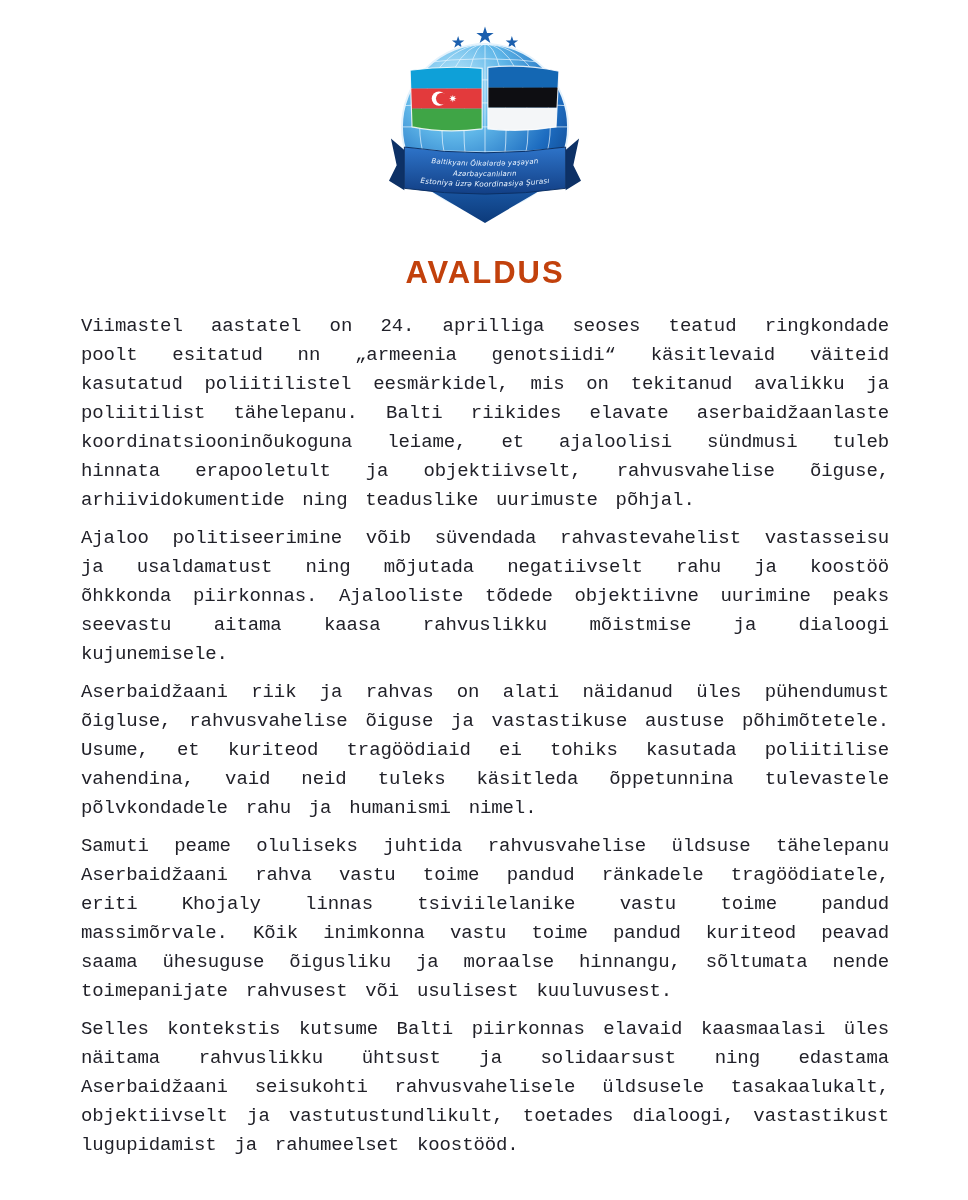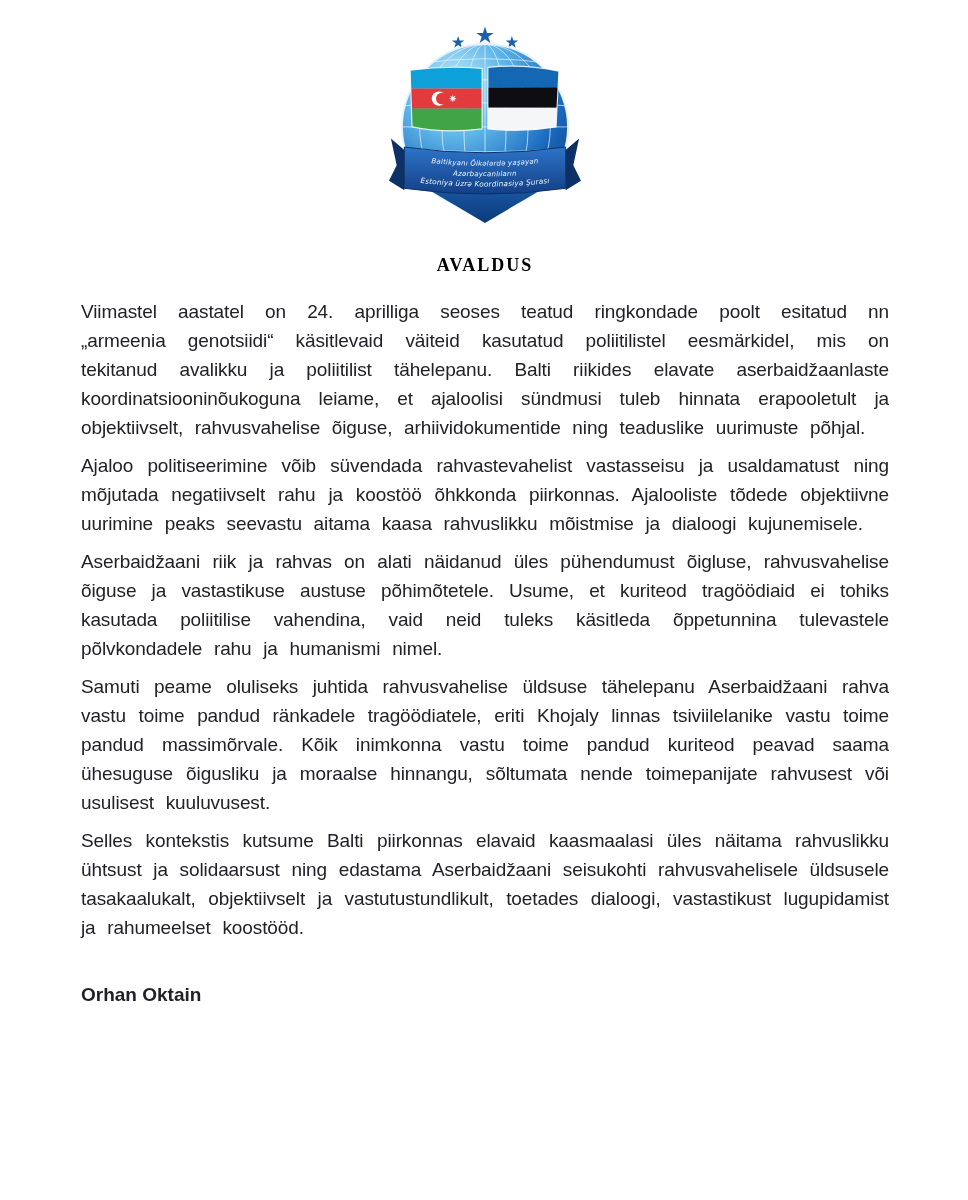--- a/index.html
+++ b/index.html
@@ -10,35 +10,36 @@
     background: #ffffff;
     box-sizing: border-box;
     padding: 25px 79px 50px 81px;
     font-family: "Liberation Sans", sans-serif;
     color: #212129;
   }
   .logo-wrap { text-align: center; }
   .logo-wrap svg { display: inline-block; }
   .doc-title {
     text-align: center;
-    font-size: 18px;
+    font-size: 31px;
     font-weight: bold;
     letter-spacing: 2px;
-    color: #000000;
+    color: #c2410c;
     margin: 3px 0 21px 0;
-    font-family: Liberation Serif, serif;
+    font-family: Liberation Sans, sans-serif;
   }
   .doc-body p {
     font-size: 19px;
     line-height: 29px;
     text-align: justify;
     word-spacing: 6.5px;
     letter-spacing: -0.1px;
     margin: 0 0 9px 0;
     color: #212129;
+    font-family: Liberation Mono, monospace;
   }
   .signature { margin-top: 40px; }
   .signature p { font-size: 19px; margin: 0; color: #212129; }
   .sig-closing { line-height: 26px; }
   .sig-name { font-weight: bold; margin-top: 9px !important; line-height: 26px; }
   .sig-org { margin-top: 13px !important; line-height: 28px; }
   .sig-role { line-height: 28px; }
   .ribbon-text {
     font-family: "DejaVu Sans", sans-serif;
     font-style: italic;

